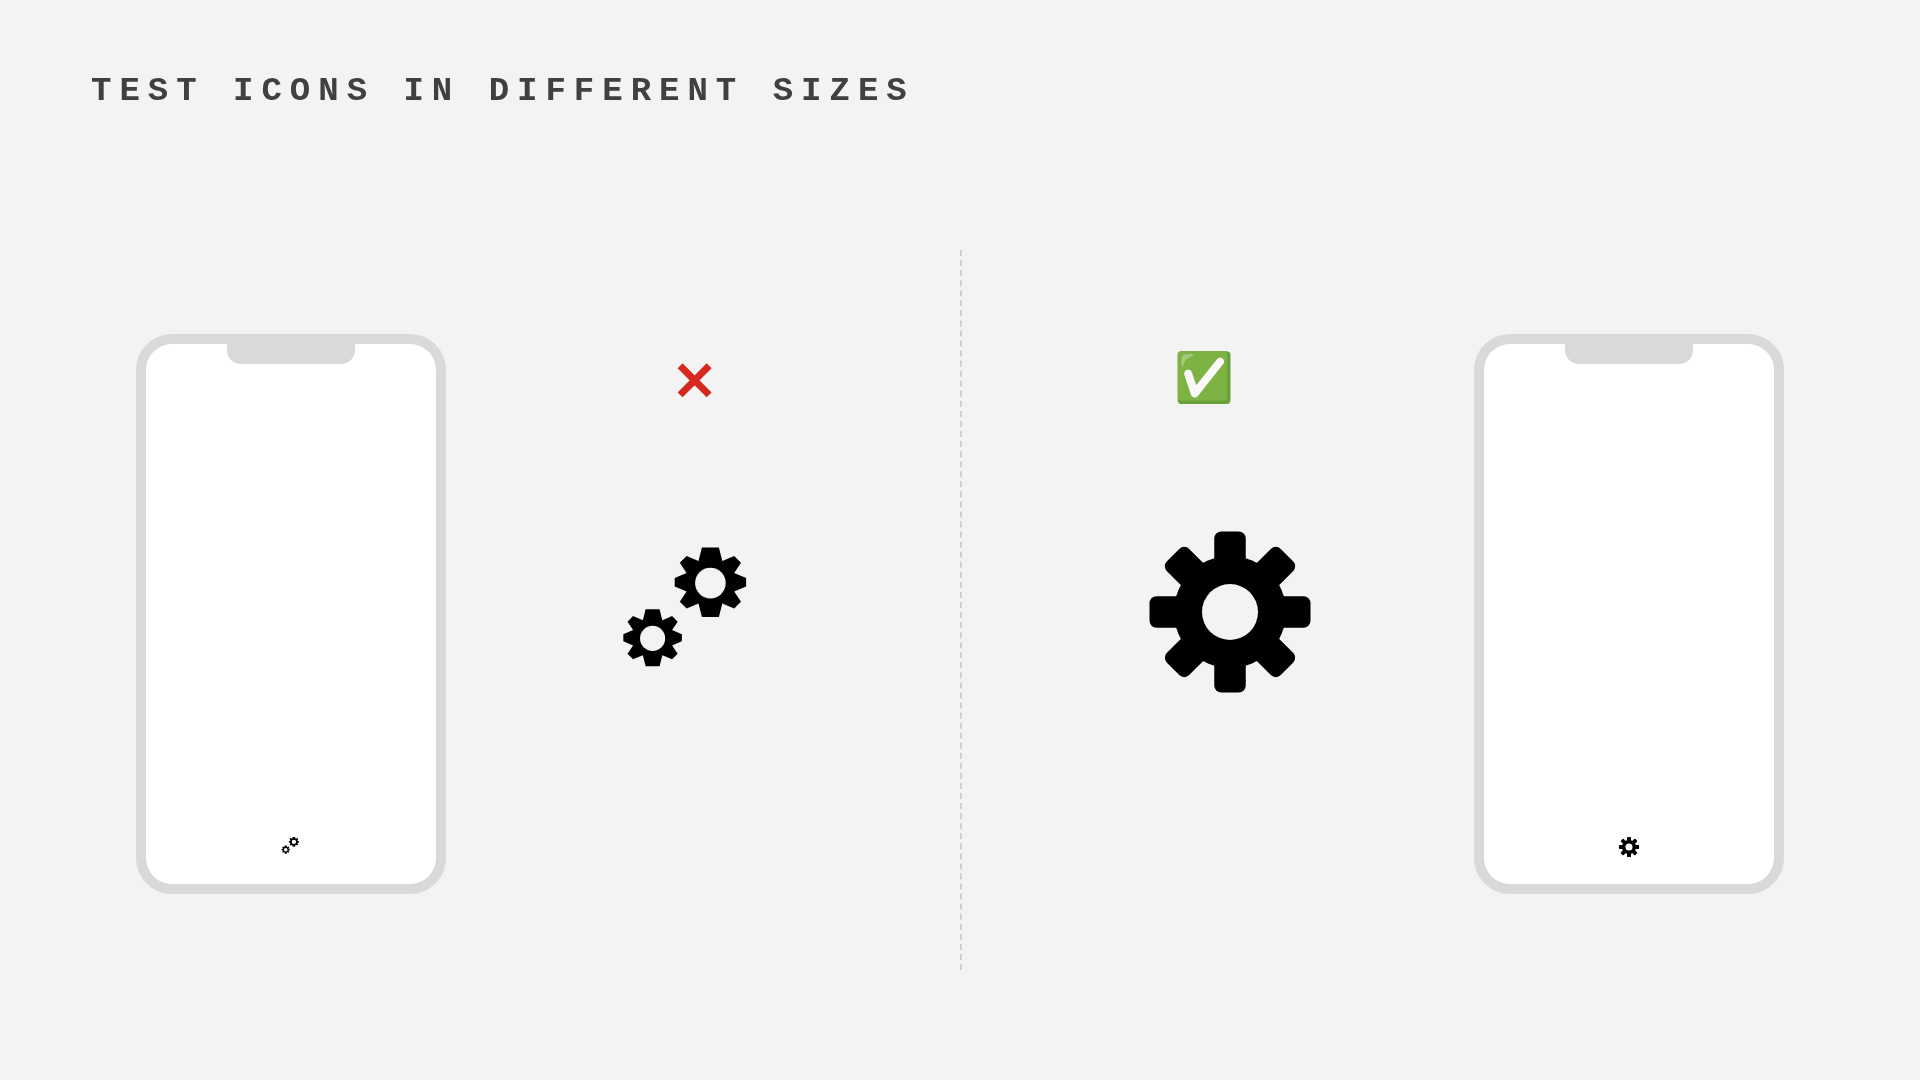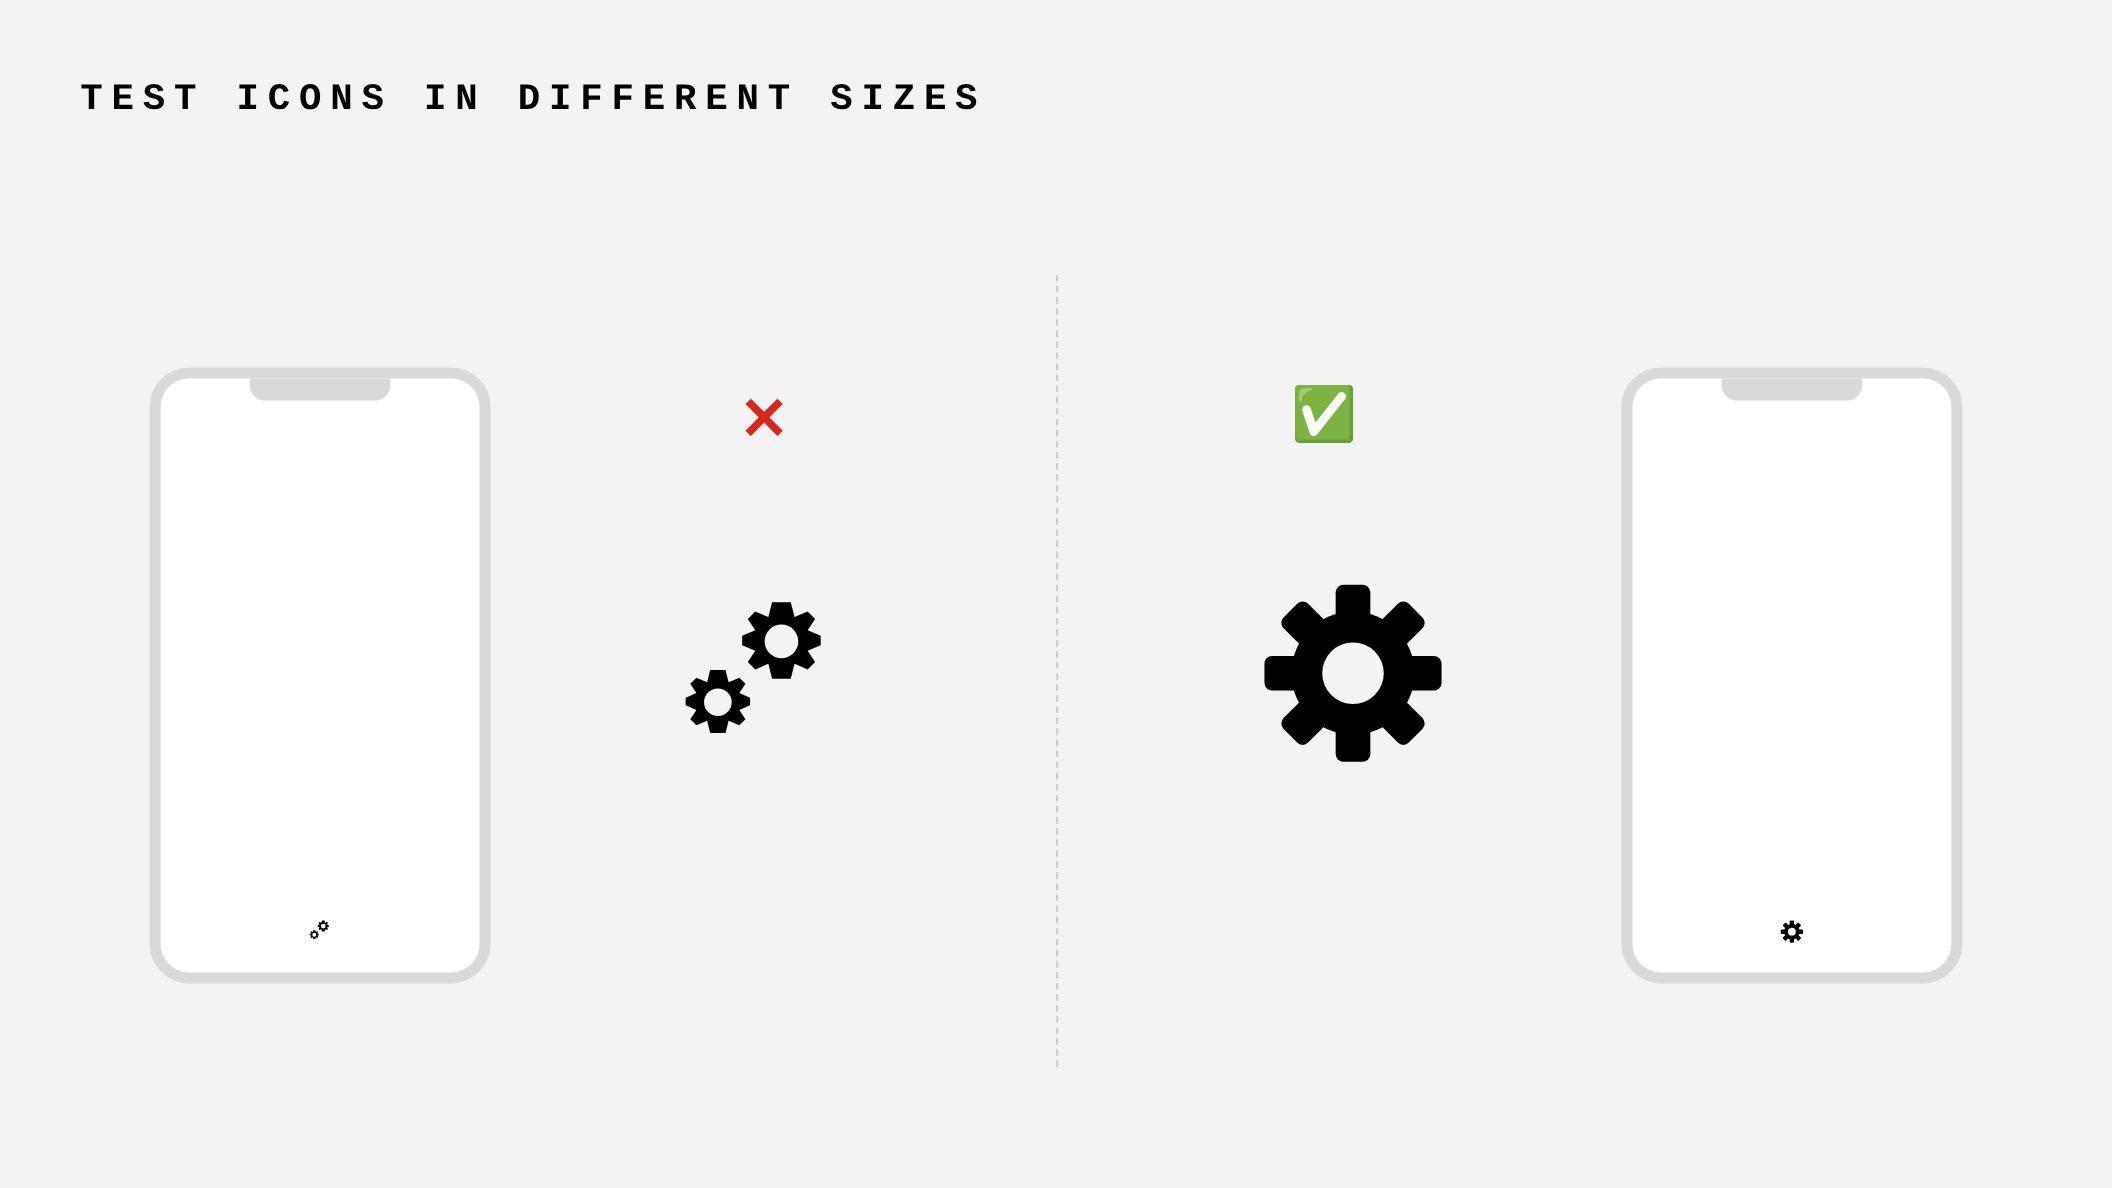--- a/index.html
+++ b/index.html
@@ -7,25 +7,25 @@
     width: 1920px;
     height: 1080px;
     background: #f3f3f3;
     font-family: 'Courier New', Courier, monospace;
     overflow: hidden;
     position: relative;
   }
   .title {
     position: absolute;
     top: 72px;
-    left: 73px;
+    left: 91px;
     font-size: 34px;
     font-weight: 600;
     letter-spacing: 8px;
-    color: #000000;
+    color: #404040;
     text-transform: uppercase;
   }
   .divider {
     position: absolute;
     left: 960px;
     top: 250px;
     width: 0;
     height: 720px;
     border-left: 2px dashed #cfcfcf;
   }

